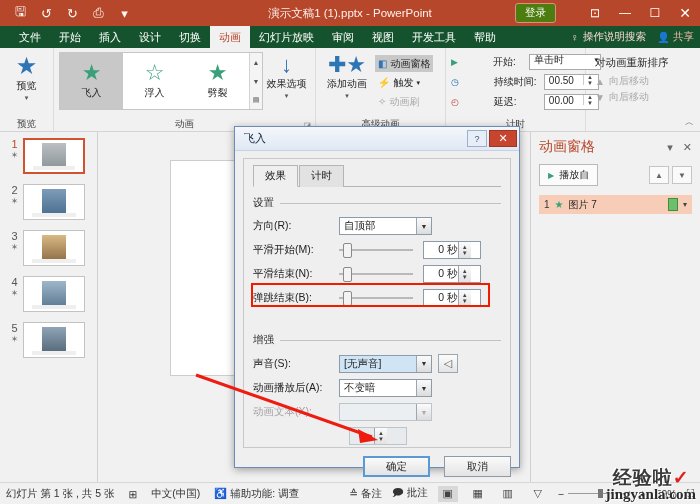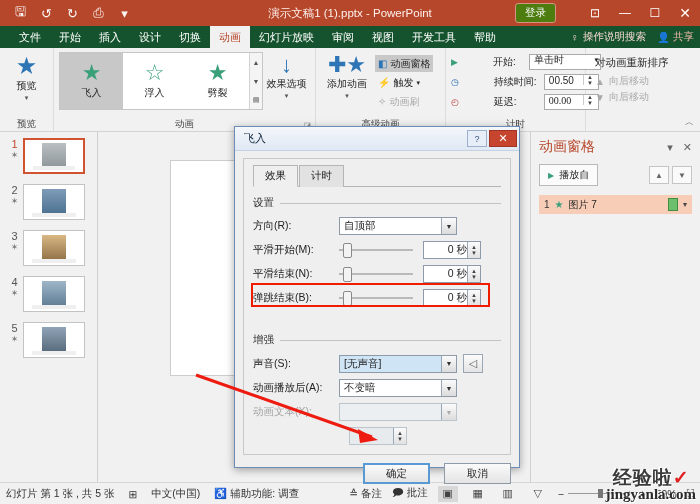--- a/index.html
+++ b/index.html
@@ -169,51 +169,51 @@
     height:24px; background:linear-gradient(#f4f7fb,#dfe8f4);
     display:flex; align-items:center; padding:0 2px 0 9px; border-bottom:1px solid #c4d2e3;
   }
   .dlg-title .t{ font-size:11px; color:#12263c; }
   .dlg-title .btns{ margin-left:auto; display:flex; gap:2px; align-items:center;}
   .dlg-help{ width:20px; height:17px; border:1px solid #9ab0cc; background:#e8eef7;
              display:flex; align-items:center; justify-content:center; font-size:9px; color:#3a5a80;}
   .dlg-close{ width:28px; height:17px; background:#c7442f; border:1px solid #9e3523; color:#fff;
               display:flex; align-items:center; justify-content:center; font-size:11px;}
   .dlg-body{ padding:7px 8px 8px 8px; height:calc(100% - 24px); display:flex; flex-direction:column;}
-  .dlg-inner{ flex:1; background:#efefef; border:1px solid #c8c8c8; padding:6px 9px 9px 9px; position:relative;}
+  .dlg-inner{ flex:1; background:#efefef; border:1px solid #c8c8c8; padding:6px 9px 2px 9px; position:relative;}
   .tabs{ display:flex; gap:1px; margin-bottom:-1px; position:relative; z-index:2;}
   .tab{
     font-size:10.5px; padding:3px 11px; border:1px solid #b5b5b5; border-bottom:none;
     background:#e2e2e2;
   }
   .tab.active{ background:#efefef; border-bottom:1px solid #efefef; }
   .tabline{ border-top:1px solid #b5b5b5; margin-bottom:9px;}
   .sec{ display:flex; align-items:center; gap:6px; margin:2px 0 7px 0;}
   .sec .nm{ font-size:10.5px;}
   .sec .ln{ flex:1; height:1px; background:#c2c2c2;}
   .frow{ display:flex; align-items:center; margin-bottom:6px; font-size:10.5px;}
   .frow .fl{ width:86px; color:#222;}
   .frow .fl.dim{ color:#a3a3a3;}
   .d-combo{
-    width:118px; height:18px; border:1px solid #8d9aa8; background:#fff;
+    width:93px; height:18px; border:1px solid #8d9aa8; background:#fff;
     display:flex; align-items:center; justify-content:space-between; padding-left:4px; font-size:10.5px;text-align:right;
   }
   .d-combo .arr{ width:15px; height:100%; background:linear-gradient(#fbfbfb,#dcdcdc);
                  border-left:1px solid #9aa6b3; display:flex; align-items:center; justify-content:center;
                  font-size:7px; color:#333;}
   .d-combo.hl{ background:#cfe4f5; }
   .d-combo.dis{ background:#eceff2; color:#a3a3a3; border-color:#bcc4cc;}
   .d-combo.dis .arr{ color:#aaa; }
   .slider{ width:74px; display:flex; align-items:center; position:relative; height:16px;}
   .slider .trk{ width:100%; height:2px; background:#b9b9b9; }
   .slider .knb{ position:absolute; left:4px; width:9px; height:15px; background:#f3f3f3;
                 border:1px solid #8a8a8a; border-radius:2px;}
   .numbox{
     margin-left:10px; width:58px; height:18px; border:1px solid #8d9aa8; background:#fff;
-    display:flex; align-items:center; justify-content:flex-end; padding-left:5px; font-size:10.5px;
+    display:flex; align-items:center; justify-content:center; padding-left:5px; font-size:10.5px;
   }
   .numbox.empty{ background:#e8ebee; border-color:#bcc4cc;}
   .numbox .sp2{ width:13px; height:100%; border-left:1px solid #9aa6b3;
     background:linear-gradient(#fbfbfb,#e2e2e2); display:flex; flex-direction:column;
     align-items:center; justify-content:center; font-size:6px; line-height:6.5px; color:#444;}
   .sndbtn{ margin-left:6px; width:20px; height:19px; border:1px solid #9aa6b3;
            background:linear-gradient(#fcfcfc,#e4e4e4); display:flex; align-items:center;
            justify-content:center; font-size:11px; color:#555;}
   .pctrow{ display:flex; align-items:center; margin-top:3px; font-size:10.5px;}
   .pctrow .spacer{ width:86px; }
@@ -373,21 +373,21 @@
         <span style="color:#2e75b6;font-size:9px;">◷</span>
         <span class="lab" style="min-width:46px;">持续时间:</span>
         <div class="combo" style="width:55px;">
           <span>00.50</span>
           <span class="spin">▲<br>▼</span>
         </div>
       </div>
       <div class="timerow">
         <span style="color:#c0504d;font-size:9px;">◴</span>
         <span class="lab" style="min-width:28px;">延迟:</span>
-        <div class="combo" style="width:55px;margin-left:18px;font-family:Liberation Serif, serif;">
+        <div class="combo" style="width:55px;margin-left:18px;">
           <span>00.00</span>
           <span class="spin">▲<br>▼</span>
         </div>
       </div>
     </div>
     <div class="rgroup-label">计时</div>
   </div>
 
   <div class="rgroup" style="width:114px;border-right:none;">
     <div class="rgroup-body" style="flex-direction:column;">

